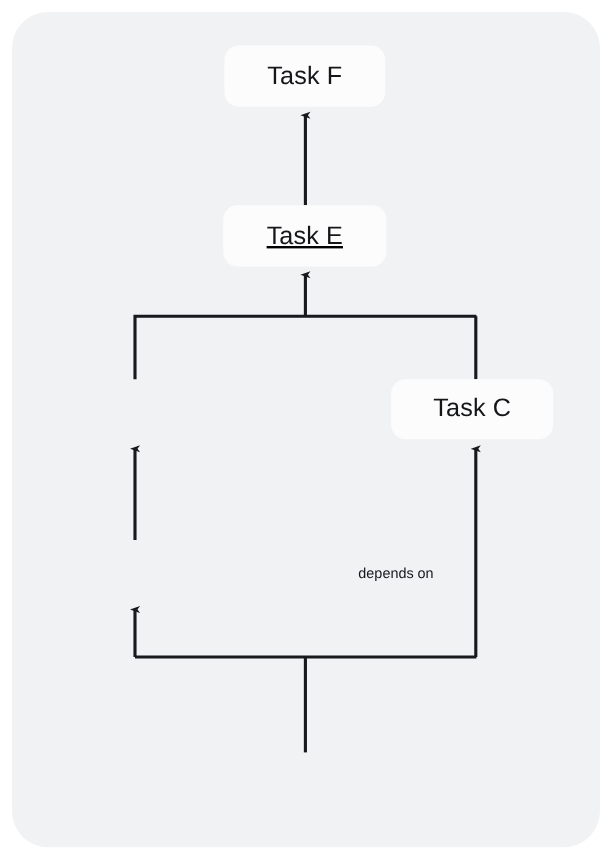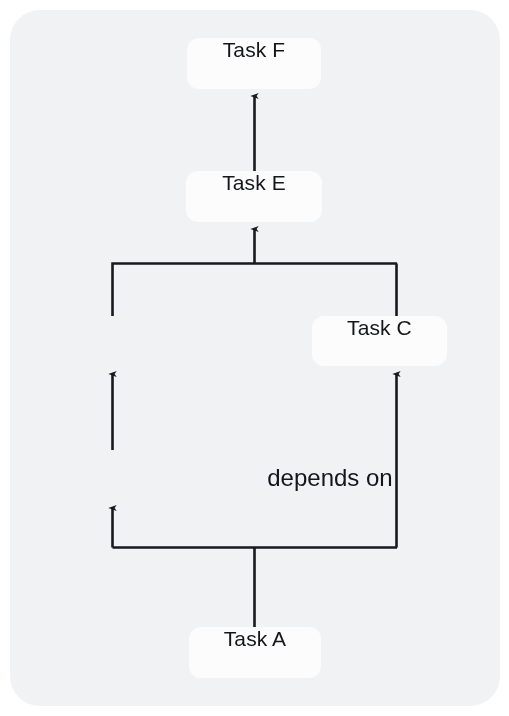--- a/index.html
+++ b/index.html
@@ -33,45 +33,46 @@
     top: 0;
     width: 509px;
     height: 716px;
     pointer-events: none;
   }
   .node {
     position: absolute;
     background: #fcfcfc;
     border-radius: 12px;
     display: flex;
+    align-items: center;
     justify-content: center;
     box-sizing: border-box;
   }
   .node-label {
     font-size: 21px;
     color: #14161a;
     letter-spacing: 0.1px;
     white-space: nowrap;
   }
   #node-f  { left: 187px; top: 38px;  width: 134px; height: 51px; }
-  #node-e  { left: 186px; top: 171px; width: 136px; height: 51px; }
+  #node-e  { left: 186px; top: 171px; width: 136px; height: 51px; text-decoration: underline; }
   #node-d  { left: 44px;  top: 316px; width: 136px; height: 50px; }
-  #node-c  { left: 312px; top: 316px; width: 135px; height: 50px; }
+  #node-c  { left: 326px; top: 316px; width: 135px; height: 50px; }
   #node-b  { left: 46px;  top: 450px; width: 136px; height: 50px; }
   #node-a  { left: 189px; top: 627px; width: 132px; height: 51px; }
   #edge-label-depends-on {
     position: absolute;
     left: 264px;
     top: 464px;
     width: 132px;
     height: 28px;
     display: flex;
     align-items: center;
     justify-content: center;
-    font-size: 24px;
+    font-size: 12px;
     color: #14161a;
     white-space: nowrap;
   }
 </style>
 </head>
 <body>
 
 <div id="diagram-canvas">
 
   <div id="graph-panel"></div>
@@ -112,19 +113,16 @@
   <div class="node" id="node-e">
     <span class="node-label">Task E</span>
   </div>
 
 
   <div class="node" id="node-c">
     <span class="node-label">Task C</span>
   </div>
 
 
-  <div class="node" id="node-a">
-    <span class="node-label">Task A</span>
-  </div>
 
   <div id="edge-label-depends-on">depends on</div>
 
 </div>
 
 </body></html>

